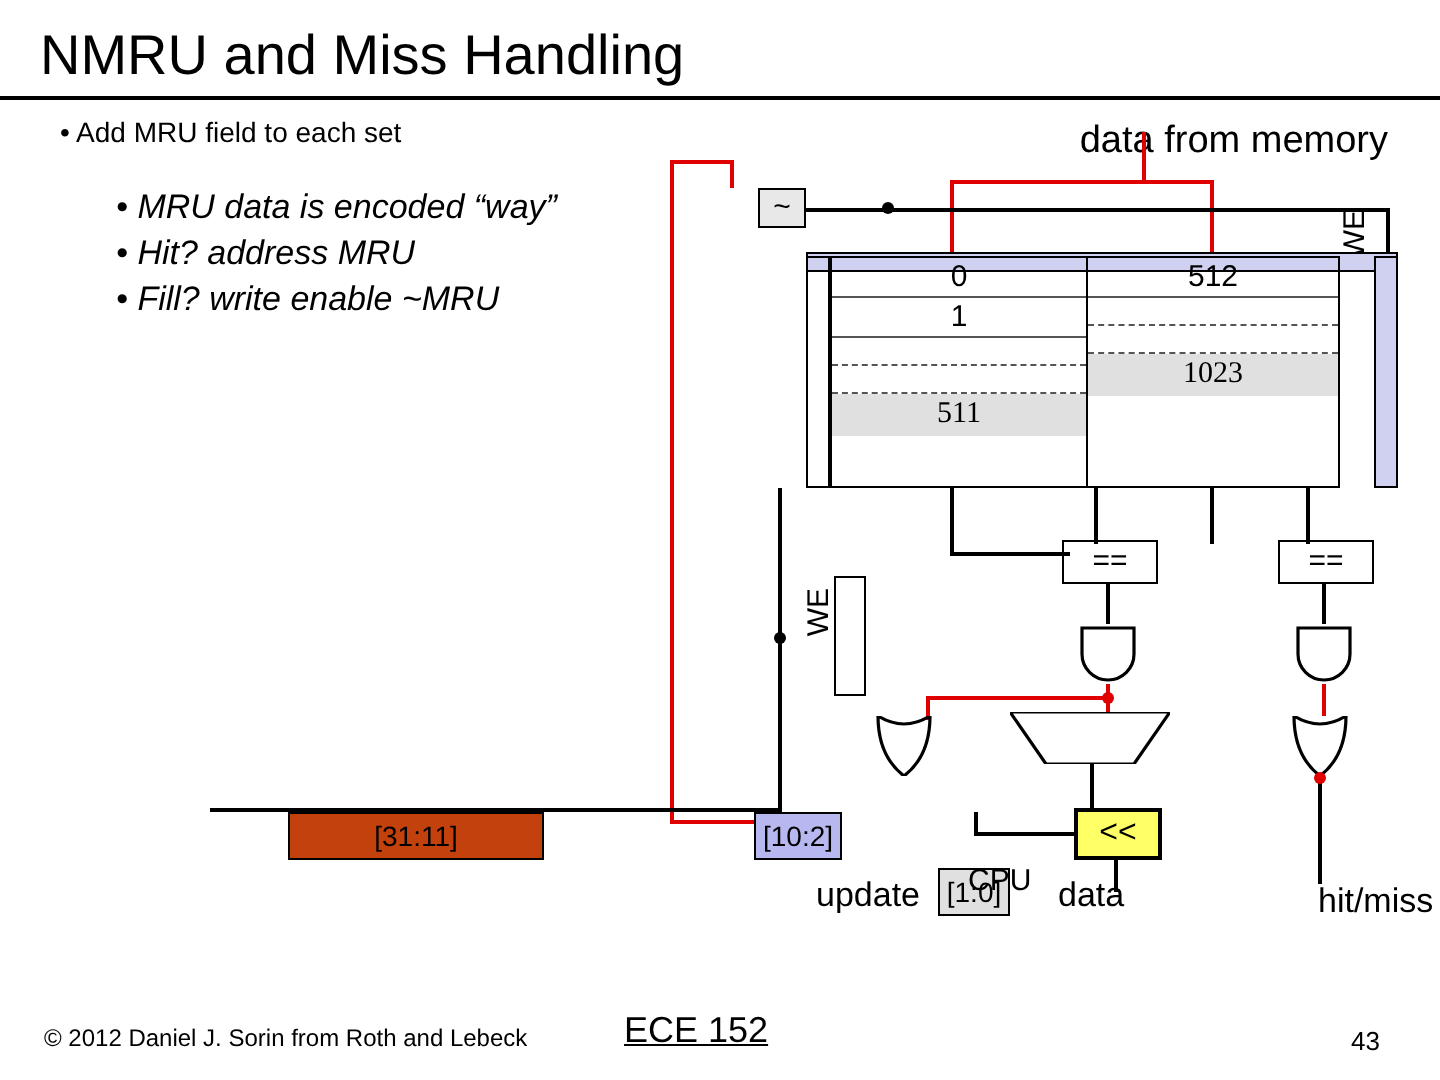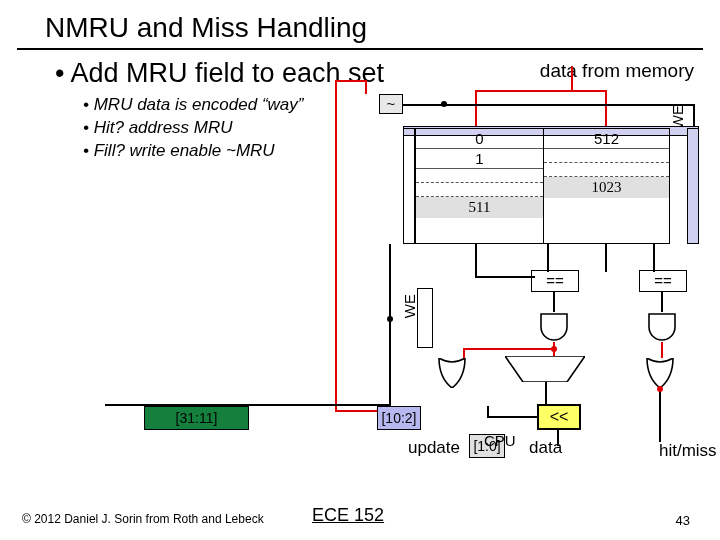--- a/index.html
+++ b/index.html
@@ -1,20 +1,20 @@
 <!DOCTYPE html>
 <html><head>
 <meta charset="utf-8">
 <style>
   * { margin: 0; padding: 0; box-sizing: border-box; }
   body { width: 720px; height: 540px; font-family: Arial, sans-serif; background: white; position: relative; overflow: hidden; }
-  .slide { width: 100%; height: 100%; position: relative; padding: 12px 45px; }
+  .slide { width: 100%; height: 100%; position: relative; padding: 12px 20px; }
   .title { font-size: 28px; color: #000; font-weight: normal; margin-bottom: 4px; }
   .title-underline { border-bottom: 2.5px solid #000; margin: 2px -28px 8px -28px; }
-  .main-bullet { font-size: 27px; margin: 4px 0 6px 10px; }
+  .main-bullet { font-size: 14px; margin: 4px 0 20px 10px; }
   .sub-bullet { font-size: 17px; margin: 3px 0 3px 38px; font-style: italic; }
   .data-mem-label { position: absolute; top: 60px; right: 26px; font-size: 19px; }
   
   
   .diag { position: absolute; top: 94px; left: 355px; width: 340px; height: 340px; }
   
   .tilde-box { position: absolute; top: 0px; left: 24px; width: 24px; height: 20px; border: 1.5px solid #000; background: #E8E8E8; font-size: 15px; text-align: center; line-height: 18px; }
   
   .we-label { position: absolute; top: 11px; left: 314px; writing-mode: vertical-rl; transform: rotate(180deg); font-size: 15px; }
   
@@ -49,21 +49,21 @@
   .or2 { top: 264px; left: 288px; }
   
   
   .mux { position: absolute; top: 262px; left: 150px; width: 80px; height: 26px; }
   
   
   .shift-box { position: absolute; top: 310px; left: 182px; width: 44px; height: 26px; border: 2px solid #000; background: #FFFF66; text-align: center; font-size: 16px; line-height: 22px; }
   
   
   .addr-box { position: absolute; height: 24px; border: 1.5px solid #000; font-size: 14px; text-align: center; line-height: 22px; }
-  .addr-31-11 { top: 406px; left: 144px; width: 105px; background: #15803d; }
+  .addr-31-11 { top: 406px; left: 144px; width: 128px; background: #c2410c; }
   .addr-10-2 { top: 406px; left: 377px; width: 44px; background: #B8B8F0; }
   .addr-1-0 { top: 406px; left: 469px; width: 36px; background: #E0E0E0; margin-top: 28px; }
   
   
   .addr-lbl { position: absolute; top: 438px; left: 408px; font-size: 17px; }
   .cpu-lbl { position: absolute; top: 432px; left: 484px; font-size: 15px; }
   .data-lbl { position: absolute; top: 438px; left: 529px; font-size: 17px; }
   .hit-lbl { position: absolute; top: 441px; left: 618px; font-size: 17px; margin-left: 41px; }
   
   

